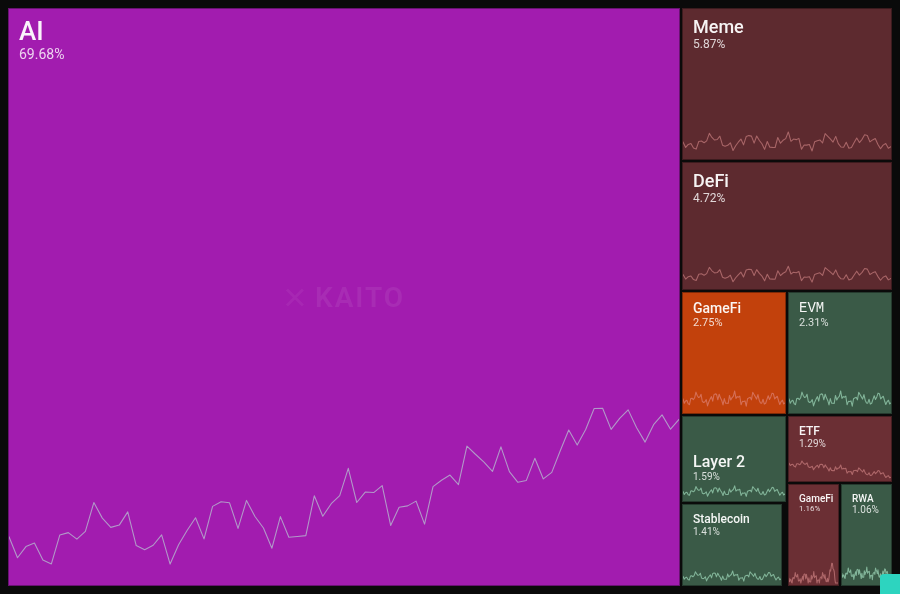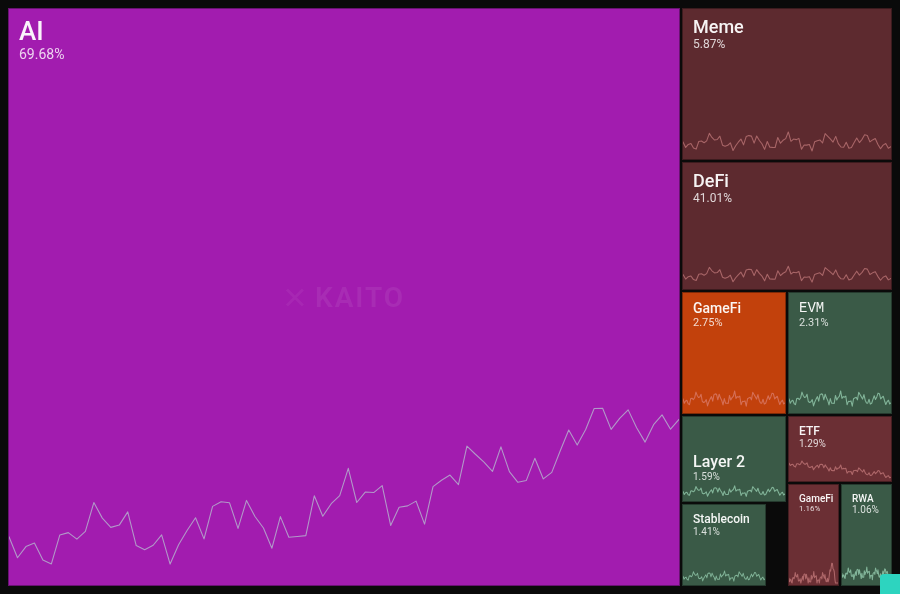--- a/index.html
+++ b/index.html
@@ -44,21 +44,21 @@
         </div>
         <div class="spark">
           <svg viewBox="0 0 210 58" preserveAspectRatio="none">
             <path d="M0.0 40.6 L2.7 46.2 L5.3 43.2 L8.0 42.3 L10.6 46.8 L13.3 47.9 L15.9 40.2 L18.6 39.7 L21.3 41.5 L23.9 39.5 L26.6 31.9 L29.2 36.1 L31.9 38.7 L34.6 38.2 L37.2 34.8 L39.9 43.9 L42.5 45.1 L45.2 44.1 L47.8 41.5 L50.5 49.4 L53.2 44.5 L55.8 40.9 L58.5 37.7 L61.1 43.6 L63.8 35.2 L66.5 34.2 L69.1 34.7 L71.8 41.8 L74.4 34.6 L77.1 39.2 L79.7 42.5 L82.4 48.2 L85.1 40.2 L87.7 46.0 L90.4 46.2 L93.0 46.3 L95.7 36.1 L98.4 41.9 L101.0 39.0 L103.7 37.3 L106.3 30.5 L109.0 40.0 L111.6 37.7 L114.3 38.3 L117.0 37.0 L119.6 48.0 L122.3 43.7 L124.9 43.9 L127.6 43.2 L130.3 49.8 L132.9 40.5 L135.6 39.4 L138.2 38.6 L140.9 41.7 L143.5 32.2 L146.2 35.0 L148.9 37.7 L151.5 40.8 L154.2 35.0 L156.8 42.3 L159.5 45.8 L162.2 46.0 L164.8 40.9 L167.5 47.1 L170.1 46.2 L172.8 41.2 L175.4 36.6 L178.1 41.3 L180.8 38.0 L183.4 33.3 L186.1 34.1 L188.7 40.6 L191.4 38.6 L194.1 37.2 L196.7 42.9 L199.4 47.6 L202.0 43.9 L204.7 42.3 L207.3 47.1 L210.0 45.5" stroke="rgba(230,150,150,.55)"></path>
           </svg>
         </div>
       </div>
       <div class="tile" style="left: 682px; top: 162px; width: 210px; height: 128px; background: rgb(93, 42, 47);">
         <div class="label">
           <div class="name" style="font-size: 18px;">DeFi</div>
-          <div class="pct" style="font-size: 12px;">41.01%</div>
+          <div class="pct" style="font-size: 12px;">4.72%</div>
         </div>
         <div class="spark">
           <svg viewBox="0 0 210 49" preserveAspectRatio="none">
             <path d="M0.0 34.3 L2.7 39.0 L5.3 36.5 L8.0 35.8 L10.6 39.5 L13.3 40.5 L15.9 34.0 L18.6 33.5 L21.3 35.0 L23.9 33.4 L26.6 27.0 L29.2 30.5 L31.9 32.7 L34.6 32.3 L37.2 29.4 L39.9 37.1 L42.5 38.1 L45.2 37.2 L47.8 35.0 L50.5 41.7 L53.2 37.6 L55.8 34.6 L58.5 31.9 L61.1 36.8 L63.8 29.7 L66.5 28.9 L69.1 29.3 L71.8 35.3 L74.4 29.3 L77.1 33.1 L79.7 35.9 L82.4 40.8 L85.1 34.0 L87.7 38.9 L90.4 39.0 L93.0 39.1 L95.7 30.5 L98.4 35.4 L101.0 33.0 L103.7 31.5 L106.3 25.8 L109.0 33.8 L111.6 31.9 L114.3 32.4 L117.0 31.2 L119.6 40.6 L122.3 36.9 L124.9 37.1 L127.6 36.5 L130.3 42.1 L132.9 34.2 L135.6 33.3 L138.2 32.6 L140.9 35.3 L143.5 27.2 L146.2 29.5 L148.9 31.8 L151.5 34.5 L154.2 29.6 L156.8 35.7 L159.5 38.7 L162.2 38.9 L164.8 34.6 L167.5 39.8 L170.1 39.0 L172.8 34.8 L175.4 30.9 L178.1 34.9 L180.8 32.1 L183.4 28.2 L186.1 28.8 L188.7 34.3 L191.4 32.6 L194.1 31.4 L196.7 36.2 L199.4 40.2 L202.0 37.1 L204.7 35.7 L207.3 39.8 L210.0 38.4" stroke="rgba(230,150,150,.55)"></path>
           </svg>
         </div>
       </div>
       <div class="tile" style="left: 682px; top: 292px; width: 104px; height: 122px; background: #c2410c;">
         <div class="label">
           <div class="name" style="font-size: 14px;">GameFi</div>
@@ -85,21 +85,21 @@
         <div class="label">
           <div class="name" style="font-size: 16px; margin-top: 28px;">Layer 2</div>
           <div class="pct" style="font-size: 10px;">1.59%</div>
         </div>
         <div class="spark">
           <svg viewBox="0 0 104 33" preserveAspectRatio="none">
             <path d="M0.0 23.1 L1.3 26.3 L2.6 24.6 L3.9 24.1 L5.3 26.6 L6.6 27.2 L7.9 22.9 L9.2 22.6 L10.5 23.6 L11.8 22.5 L13.2 18.2 L14.5 20.6 L15.8 22.0 L17.1 21.7 L18.4 19.8 L19.7 25.0 L21.1 25.7 L22.4 25.1 L23.7 23.6 L25.0 28.1 L26.3 25.3 L27.6 23.3 L29.0 21.5 L30.3 24.8 L31.6 20.0 L32.9 19.5 L34.2 19.8 L35.5 23.8 L36.9 19.7 L38.2 22.3 L39.5 24.2 L40.8 27.4 L42.1 22.9 L43.4 26.2 L44.8 26.3 L46.1 26.3 L47.4 20.6 L48.7 23.9 L50.0 22.2 L51.3 21.2 L52.7 17.4 L54.0 22.8 L55.3 21.5 L56.6 21.8 L57.9 21.0 L59.2 27.3 L60.6 24.9 L61.9 25.0 L63.2 24.6 L64.5 28.3 L65.8 23.0 L67.1 22.4 L68.5 21.9 L69.8 23.7 L71.1 18.3 L72.4 19.9 L73.7 21.4 L75.0 23.2 L76.4 19.9 L77.7 24.1 L79.0 26.1 L80.3 26.2 L81.6 23.3 L82.9 26.8 L84.3 26.3 L85.6 23.5 L86.9 20.8 L88.2 23.5 L89.5 21.6 L90.8 19.0 L92.2 19.4 L93.5 23.1 L94.8 21.9 L96.1 21.2 L97.4 24.4 L98.7 27.1 L100.1 25.0 L101.4 24.1 L102.7 26.8 L104.0 25.9" stroke="rgba(190,255,220,.55)"></path>
           </svg>
         </div>
       </div>
-      <div class="tile" style="left: 682px; top: 504px; width: 84px; height: 82px; background: rgb(58, 90, 71);">
+      <div class="tile" style="left: 682px; top: 504px; width: 100px; height: 82px; background: rgb(58, 90, 71);">
         <div class="label">
           <div class="name" style="font-size: 12px;">Stablecoin</div>
           <div class="pct" style="font-size: 10px;">1.41%</div>
         </div>
         <div class="spark">
           <svg viewBox="0 0 104 31" preserveAspectRatio="none">
             <path d="M0.0 21.7 L1.3 24.7 L2.6 23.1 L3.9 22.6 L5.3 25.0 L6.6 25.6 L7.9 21.5 L9.2 21.2 L10.5 22.2 L11.8 21.1 L13.2 17.1 L14.5 19.3 L15.8 20.7 L17.1 20.4 L18.4 18.6 L19.7 23.5 L21.1 24.1 L22.4 23.6 L23.7 22.2 L25.0 26.4 L26.3 23.8 L27.6 21.9 L29.0 20.2 L30.3 23.3 L31.6 18.8 L32.9 18.3 L34.2 18.6 L35.5 22.3 L36.9 18.5 L38.2 21.0 L39.5 22.7 L40.8 25.8 L42.1 21.5 L43.4 24.6 L44.8 24.7 L46.1 24.8 L47.4 19.3 L48.7 22.4 L50.0 20.9 L51.3 19.9 L52.7 16.3 L54.0 21.4 L55.3 20.2 L56.6 20.5 L57.9 19.8 L59.2 25.7 L60.6 23.4 L61.9 23.5 L63.2 23.1 L64.5 26.6 L65.8 21.6 L67.1 21.0 L68.5 20.6 L69.8 22.3 L71.1 17.2 L72.4 18.7 L73.7 20.1 L75.0 21.8 L76.4 18.7 L77.7 22.6 L79.0 24.5 L80.3 24.6 L81.6 21.9 L82.9 25.2 L84.3 24.7 L85.6 22.0 L86.9 19.5 L88.2 22.1 L89.5 20.3 L90.8 17.8 L92.2 18.2 L93.5 21.7 L94.8 20.6 L96.1 19.9 L97.4 22.9 L98.7 25.4 L100.1 23.5 L101.4 22.6 L102.7 25.2 L104.0 24.3" stroke="rgba(190,255,220,.55)"></path>
           </svg>
         </div>
       </div>

